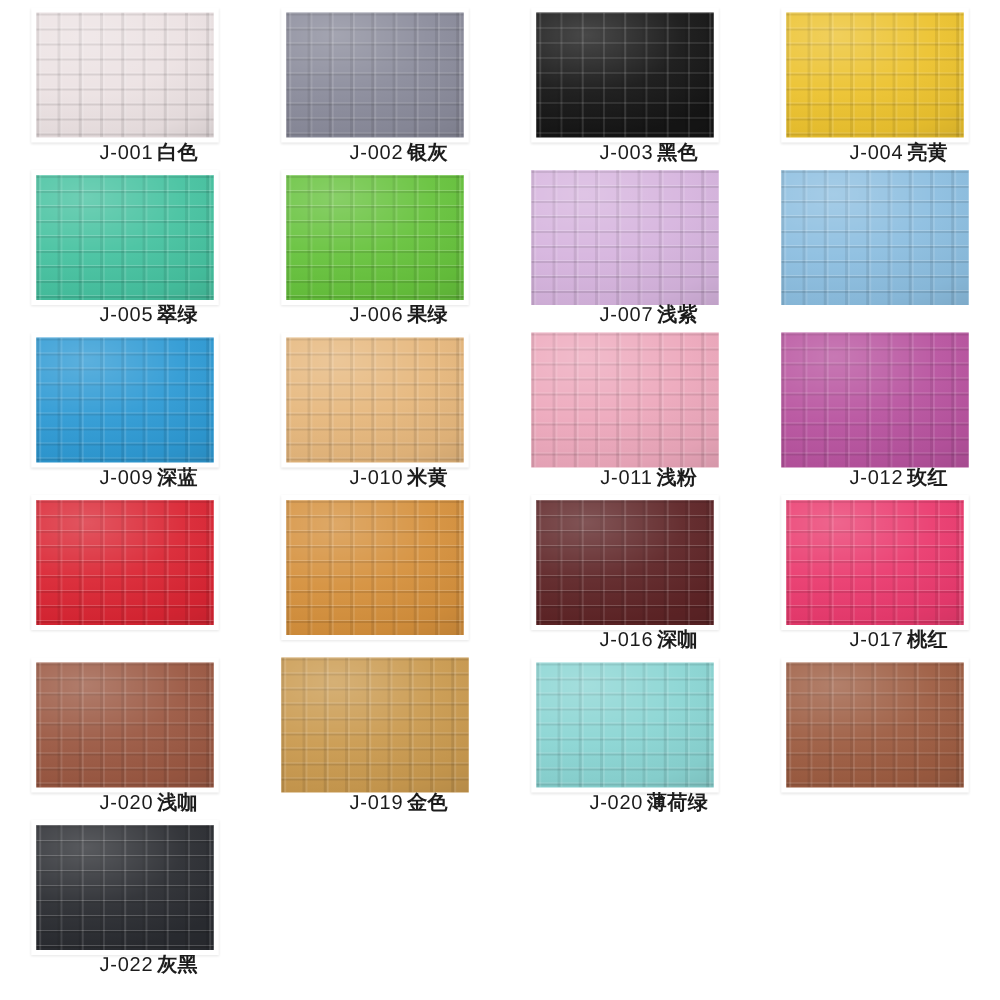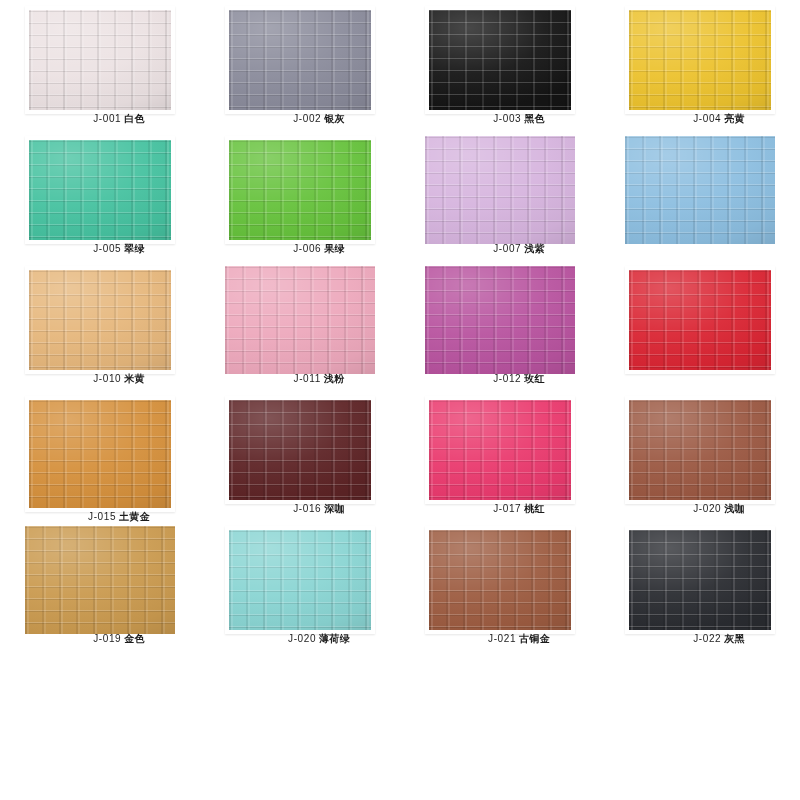--- a/index.html
+++ b/index.html
@@ -92,21 +92,21 @@
         rgba(255,255,255,.22) 0%,
         rgba(255,255,255,.05) 42%,
         rgba(0,0,0,.04) 74%,
         rgba(0,0,0,.13) 100%);
   }
   .caption{
     position:absolute;
     left:16px;right:0;
     top:112px;
     text-align:center;
-    font-size:10px;
+    font-size:16px;
     color:#1c1c1c;
     letter-spacing:.3px;
     white-space:nowrap;
     padding-left:22px;
   }
   .caption.low{top:120px;}
   .caption .code{letter-spacing:.6px;}
   .caption .cname{margin-left:3px;font-weight:bold;}
 </style>
 </head>
@@ -196,20 +196,31 @@
           <div class="swatch" style="background: rgb(140, 190, 224);">
             <div class="tex"></div>
             <div class="tex2"></div>
             <div class="tex3"></div>
             <div class="shade"></div>
           </div>
         </div>
       </div>
       <div class="cell">
         <div class="swatch-wrap framed">
+          <div class="swatch" style="background: rgb(46, 154, 212);">
+            <div class="tex"></div>
+            <div class="tex2"></div>
+            <div class="tex3"></div>
+            <div class="shade"></div>
+          </div>
+        </div>
+        <div class="caption"><span class="code">J-009</span><span class="cname">深蓝</span></div>
+      </div>
+      <div class="cell">
+        <div class="swatch-wrap framed">
           <div class="swatch" style="background: rgb(230, 183, 124);">
             <div class="tex"></div>
             <div class="tex2"></div>
             <div class="tex3"></div>
             <div class="shade"></div>
           </div>
         </div>
         <div class="caption"><span class="code">J-010</span><span class="cname">米黄</span></div>
       </div>
       <div class="cell">
@@ -246,21 +257,20 @@
       </div>
       <div class="cell">
         <div class="swatch-wrap framed tall">
           <div class="swatch" style="background: rgb(213, 144, 60);">
             <div class="tex"></div>
             <div class="tex2"></div>
             <div class="tex3"></div>
             <div class="shade"></div>
           </div>
         </div>
-        <div class="caption low"><span class="code">J-015</span><span class="cname">土黄金</span></div>
       </div>
       <div class="cell">
         <div class="swatch-wrap framed">
           <div class="swatch" style="background: rgb(94, 36, 38);">
             <div class="tex"></div>
             <div class="tex2"></div>
             <div class="tex3"></div>
             <div class="shade"></div>
           </div>
         </div>
@@ -312,21 +322,20 @@
       </div>
       <div class="cell">
         <div class="swatch-wrap framed">
           <div class="swatch" style="background: rgb(157, 92, 65);">
             <div class="tex"></div>
             <div class="tex2"></div>
             <div class="tex3"></div>
             <div class="shade"></div>
           </div>
         </div>
-        <div class="caption"><span class="code">J-021</span><span class="cname">古铜金</span></div>
       </div>
       <div class="cell">
         <div class="swatch-wrap framed">
           <div class="swatch" style="background: rgb(42, 44, 49);">
             <div class="tex"></div>
             <div class="tex2"></div>
             <div class="tex3"></div>
             <div class="shade"></div>
           </div>
         </div>

